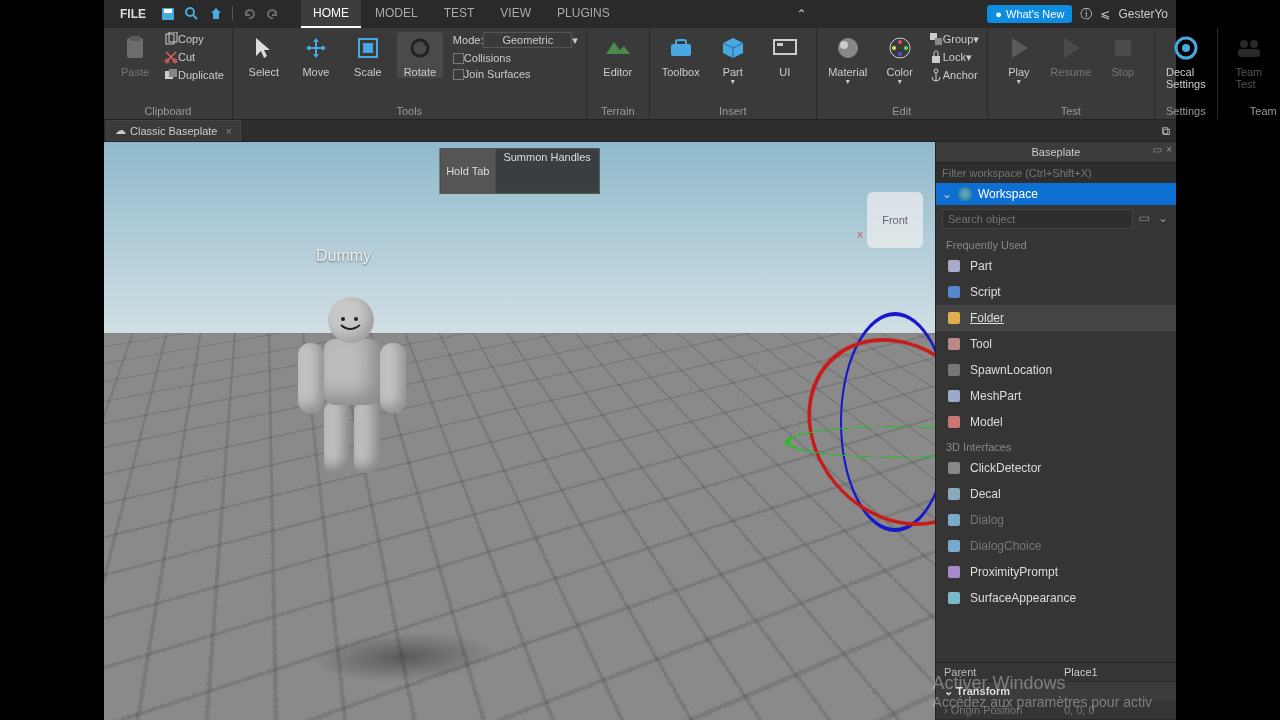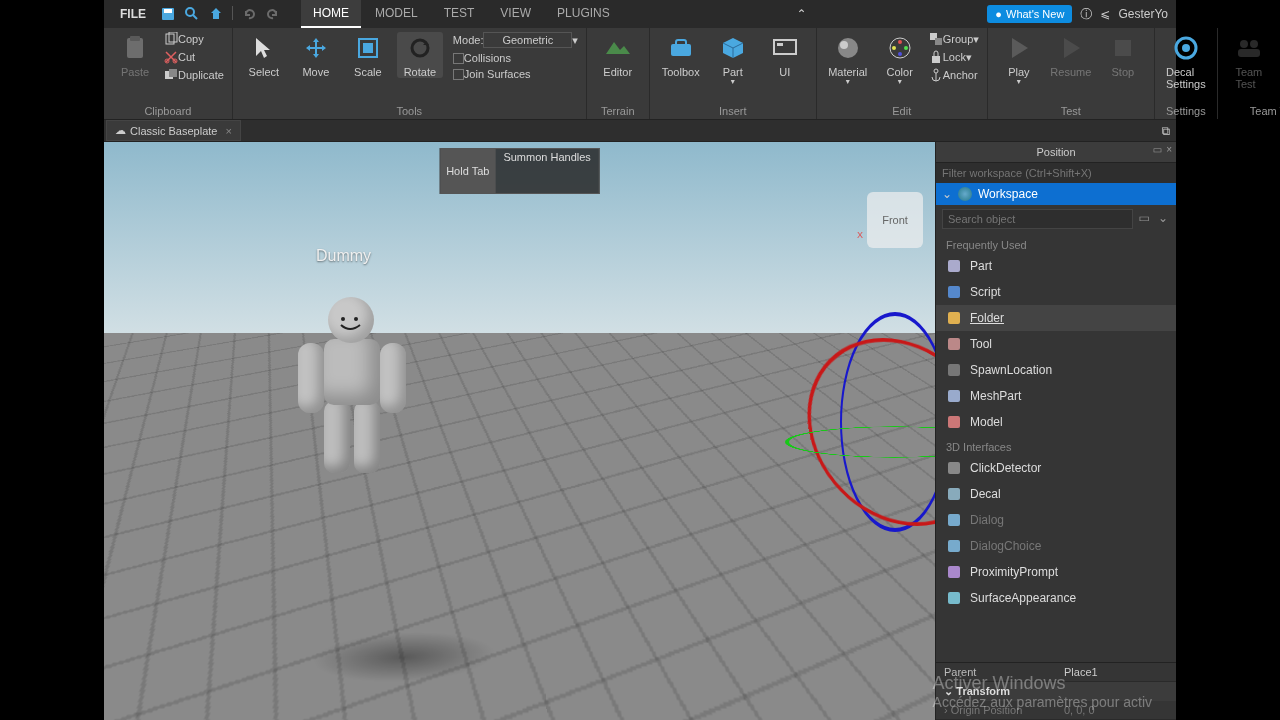--- a/index.html
+++ b/index.html
@@ -459,21 +459,21 @@
       <div style="position:absolute;right:72px;top:88px;color:#e05050;font-size:9px">X</div>
       <div class="rot-gizmo">
         <div class="ring b"></div>
           <div class="ring r"></div>
           <div class="ring g"></div>
       </div>
     </div>
 
     <div class="right">
       <div class="panel-header">
-        <span>Position</span>
+        <span>Baseplate</span>
         <span class="ctl">
             <span>▭</span>
             <span>×</span>
           </span>
       </div>
       <input class="filter" placeholder="Filter workspace (Ctrl+Shift+X)" style="">
       <div class="tree-row selected">
         <span class="chev">⌄</span>
         <span class="ico-t" style="background:radial-gradient(#6ac,#278)"></span>
         <span>Workspace</span>

